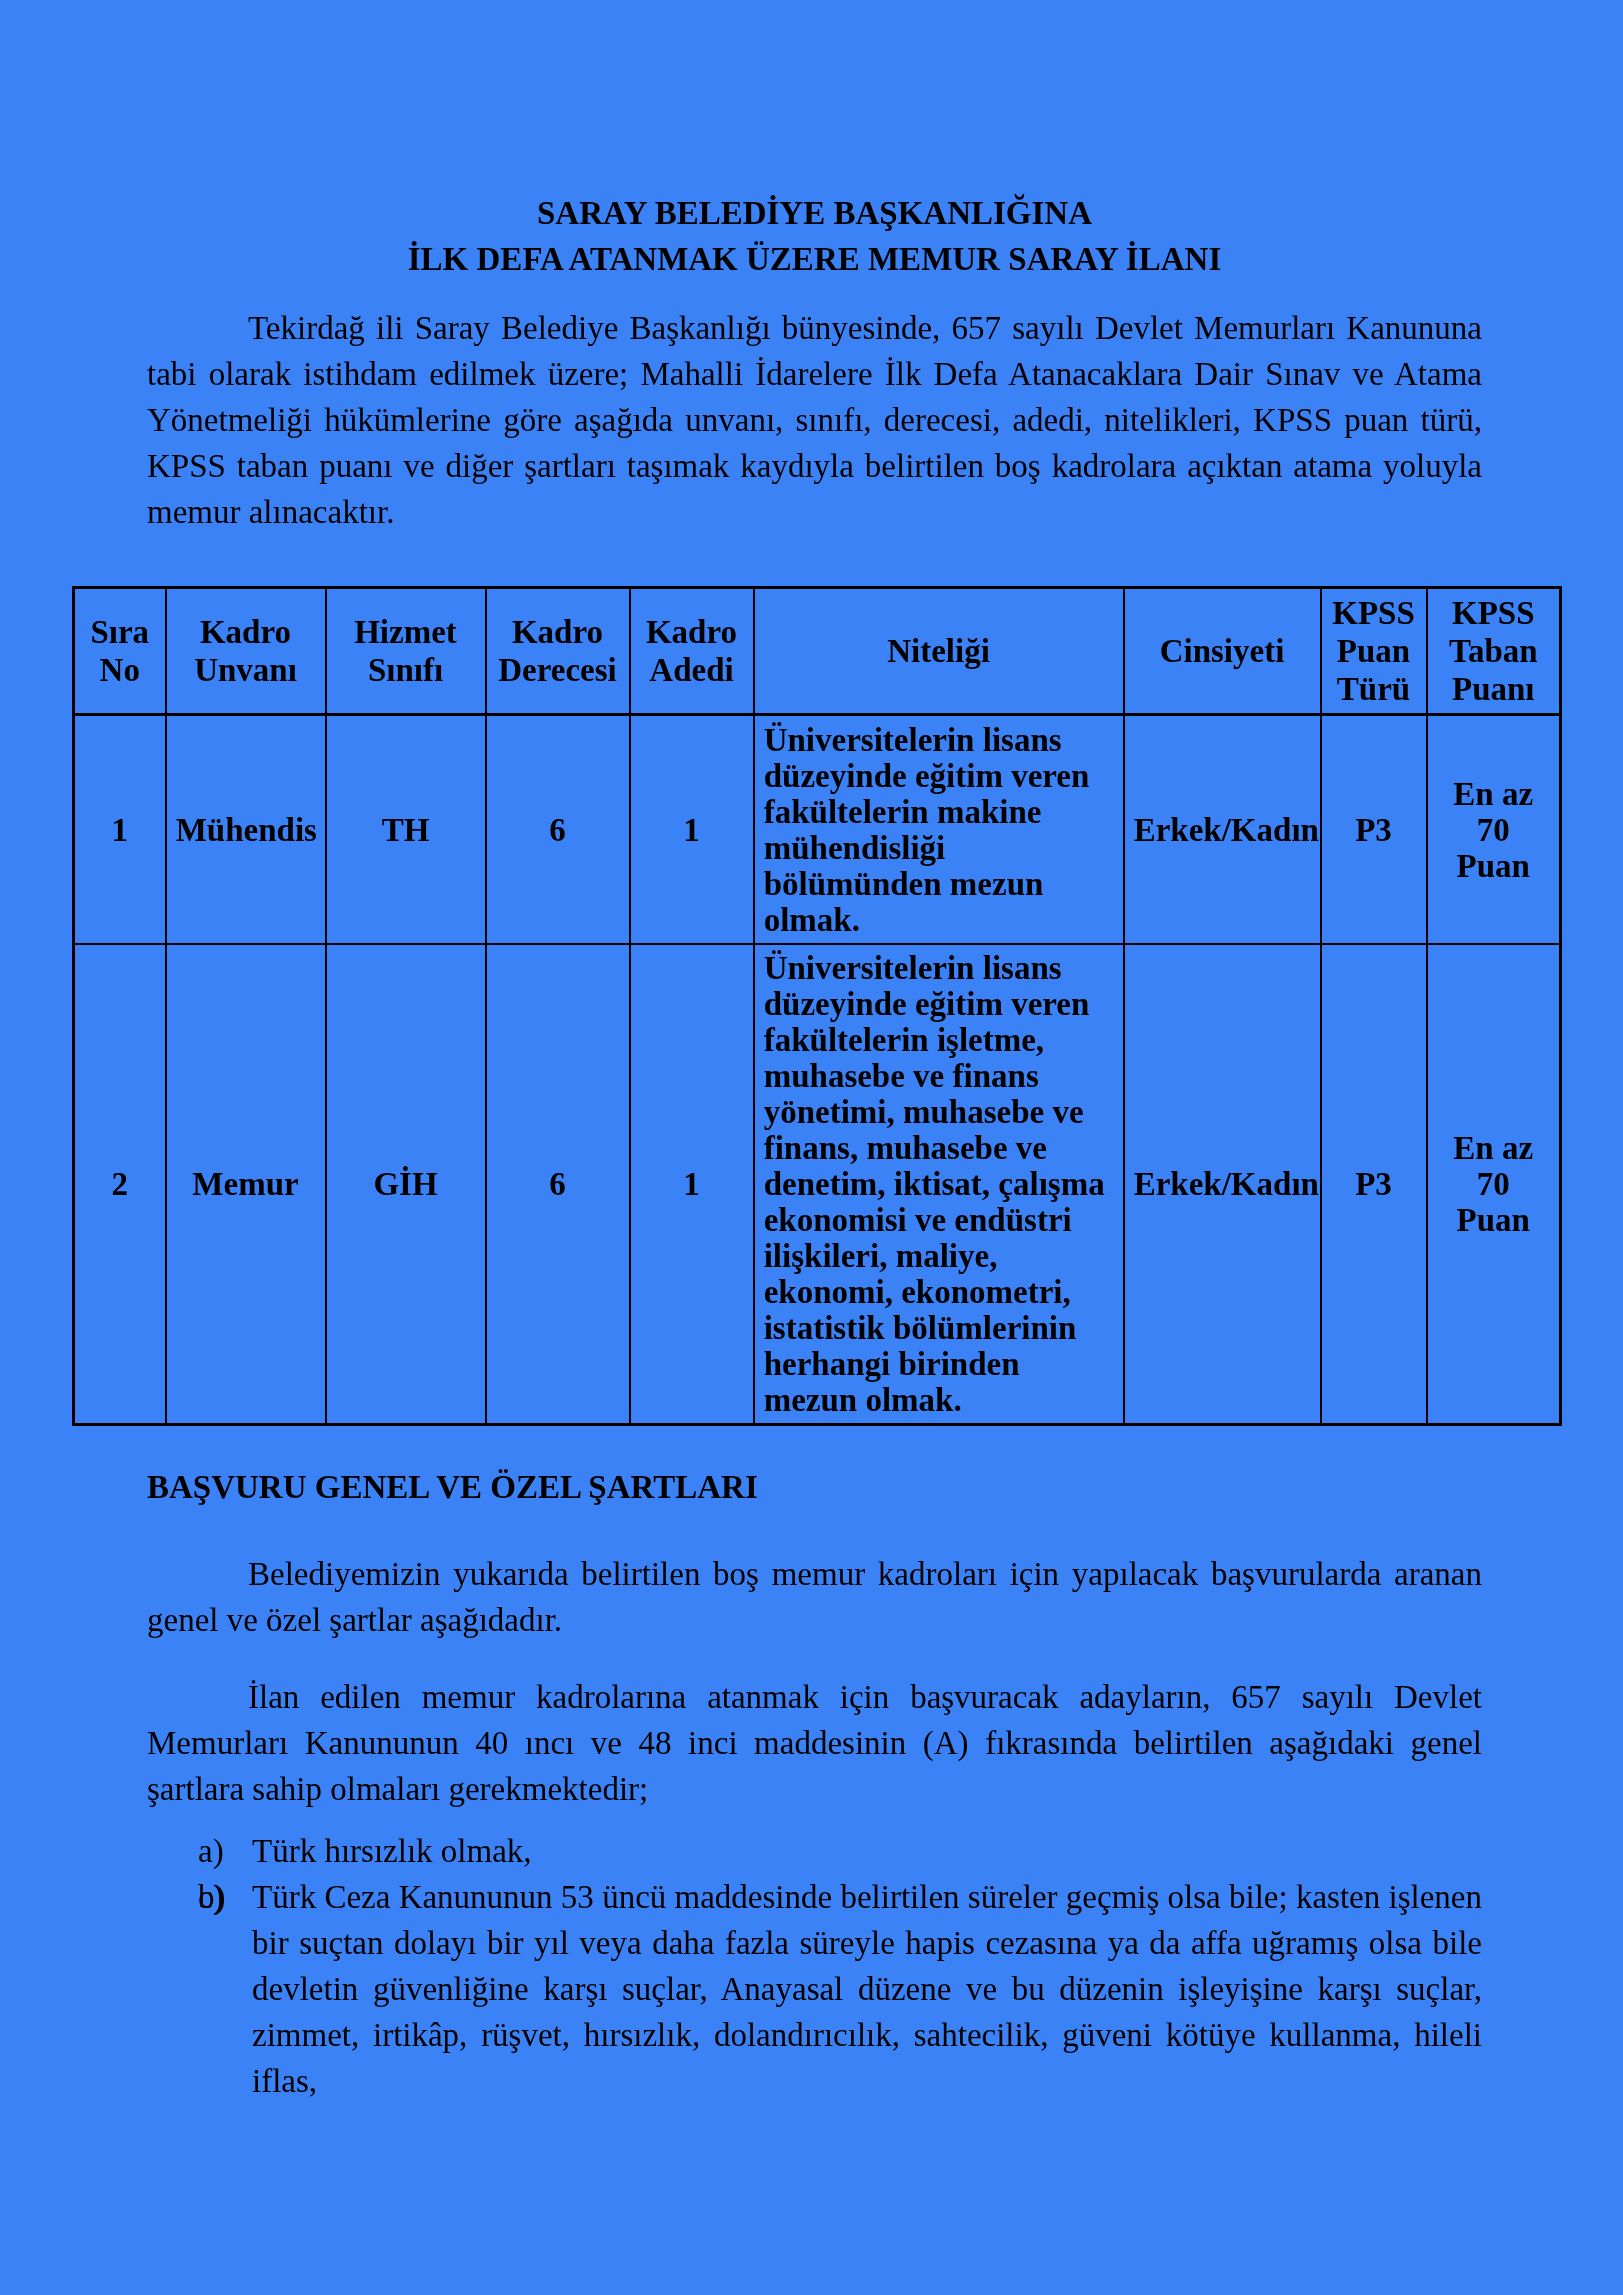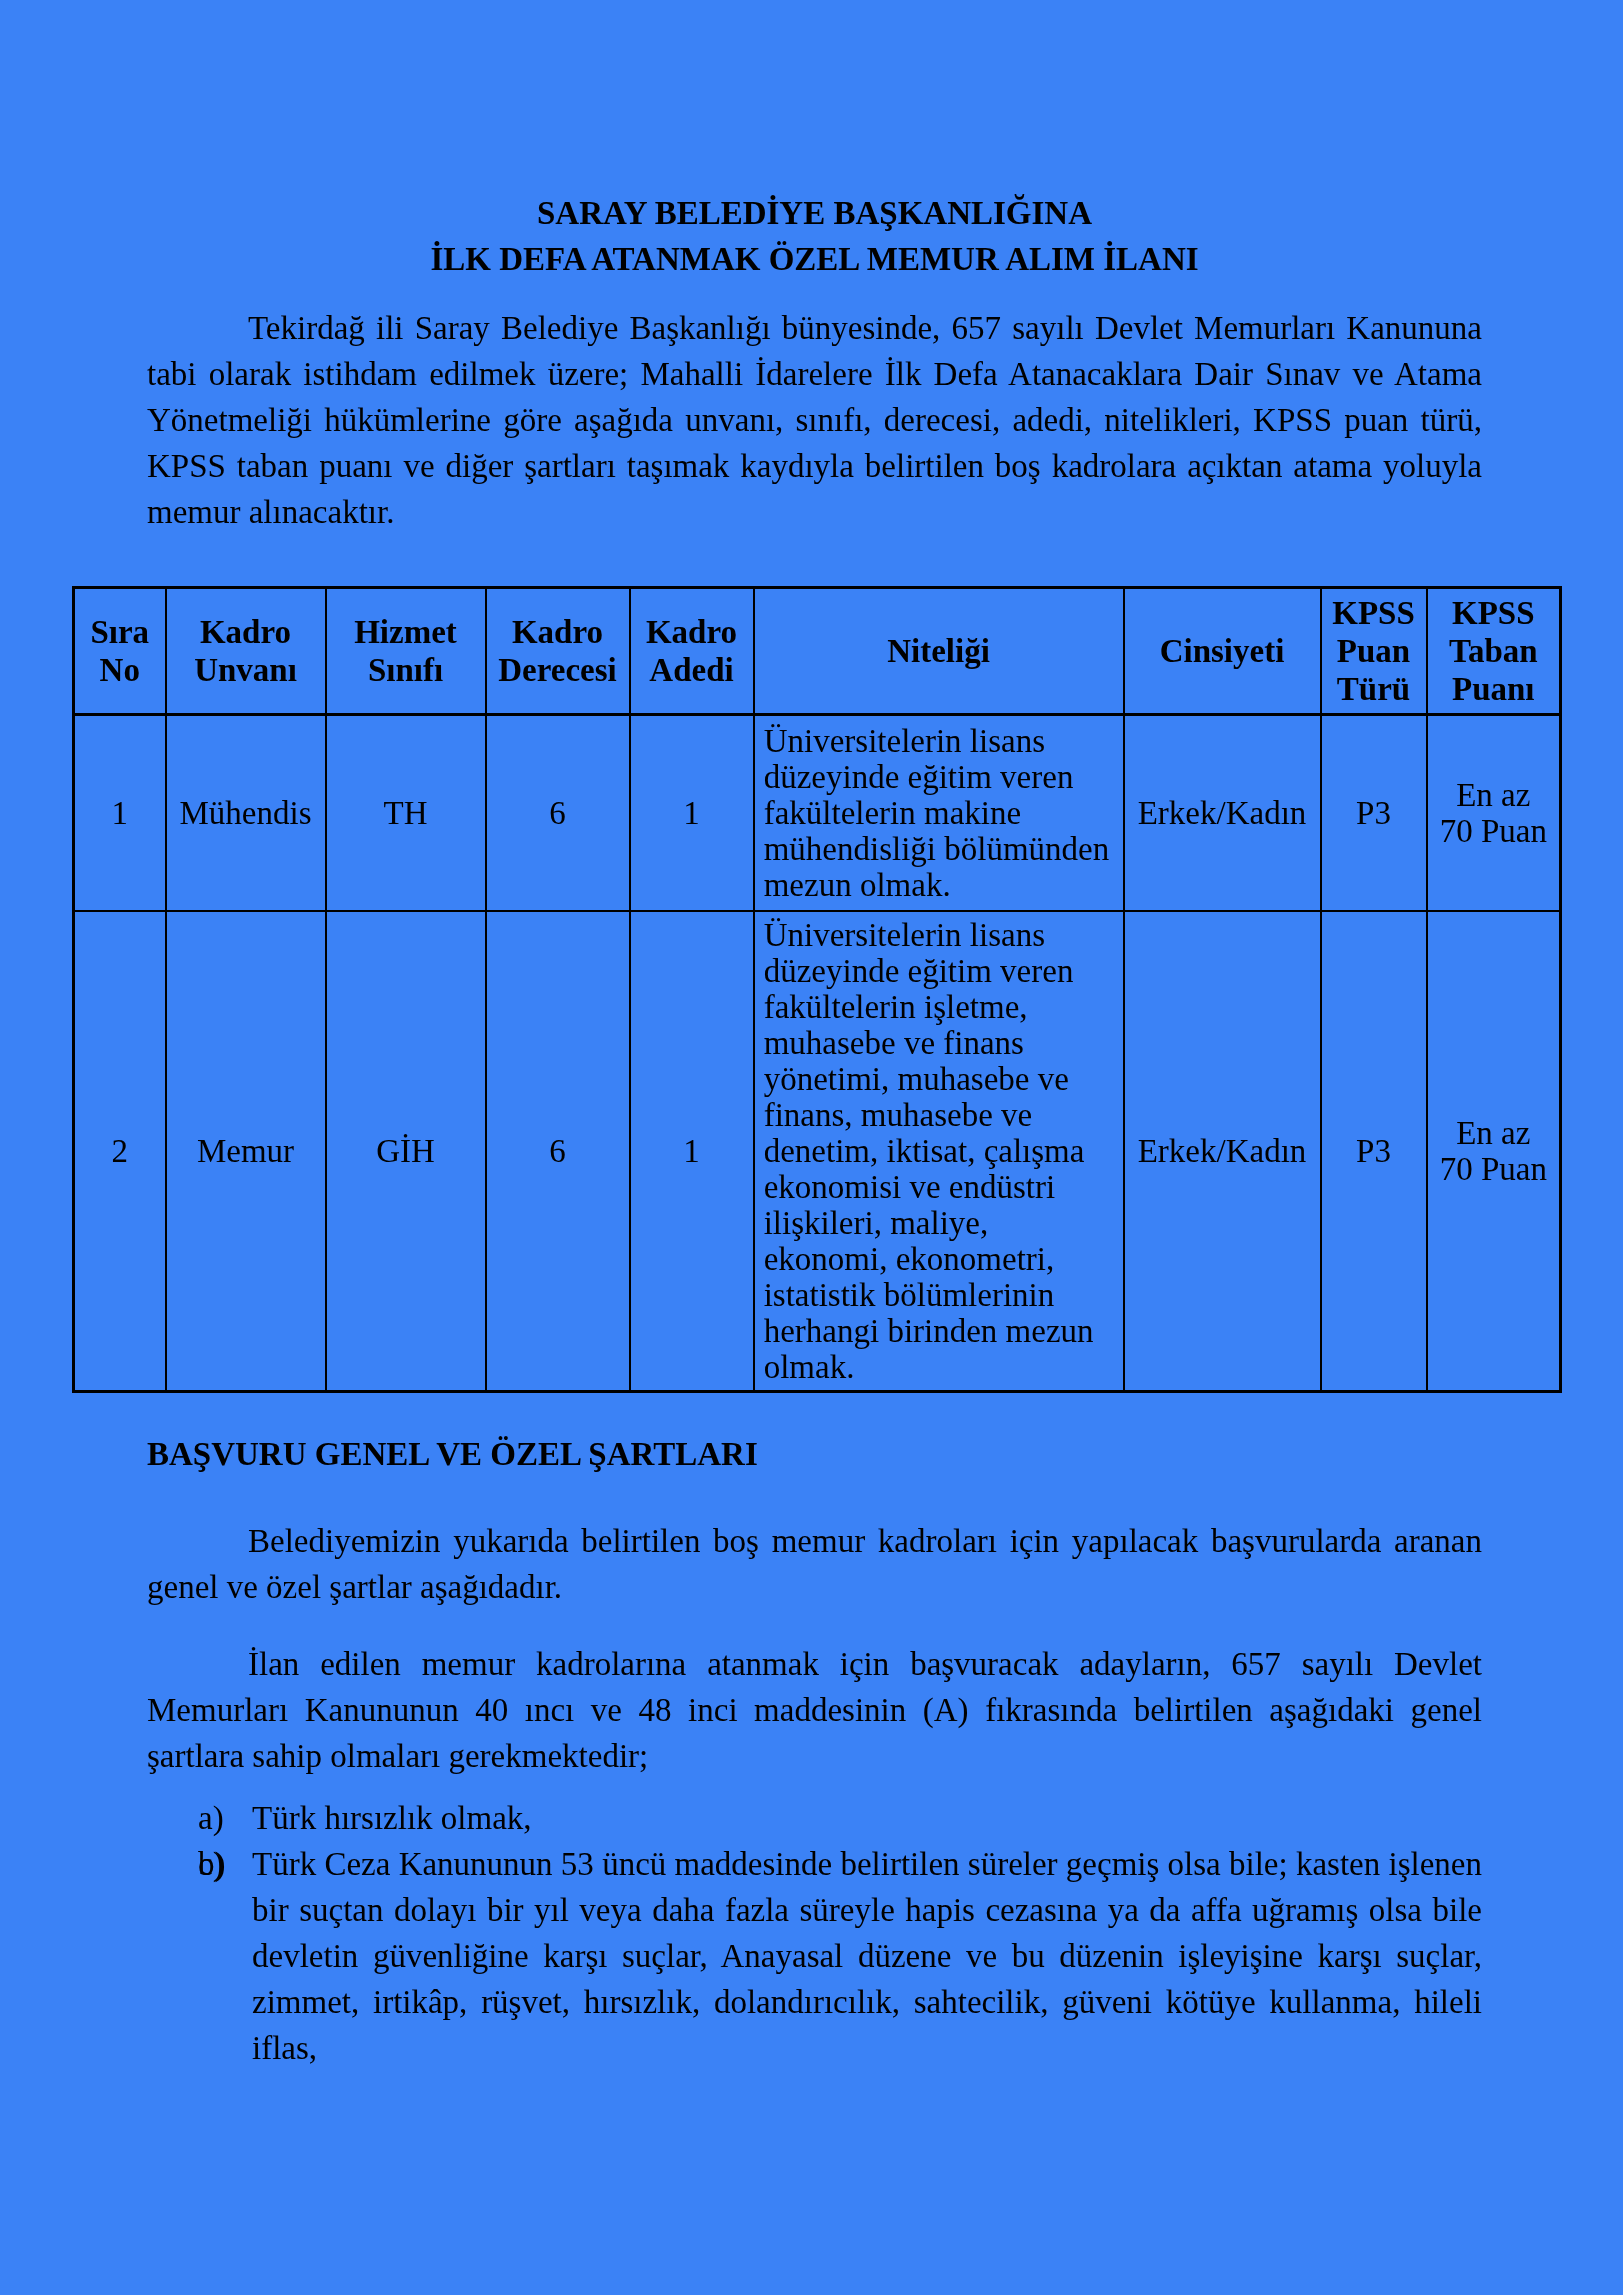--- a/index.html
+++ b/index.html
@@ -40,20 +40,21 @@
     width: 1487px;
     margin-left: 72px;
     margin-top: 51px;
     border: 3.9px solid #000000;
   }
   table.kadro-table th, table.kadro-table td {
     border: 2.6px solid #000000;
     padding: 5.2px 9.2px;
     vertical-align: middle;
     overflow: hidden;
+    font-weight: bold;
   }
   table.kadro-table th {
     font-weight: bold;
     text-align: center;
     line-height: 38px;
     border-bottom-width: 3.9px;
   }
   table.kadro-table td {
     text-align: center;
     line-height: 36px;
@@ -88,21 +89,21 @@
     top: 0;
   }
 </style>
 </head>
 <body>
 
 <div class="page">
   <div class="content">
     <div class="title-block">
       <div>SARAY BELEDİYE BAŞKANLIĞINA</div>
-      <div>İLK DEFA ATANMAK ÖZEL MEMUR ALIM İLANI</div>
+      <div>İLK DEFA ATANMAK ÜZERE MEMUR SARAY İLANI</div>
     </div>
 
     <p class="para intro-para" style="margin-bottom:0;">Tekirdağ ili Saray Belediye Başkanlığı bünyesinde, 657 sayılı Devlet Memurları Kanununa tabi olarak istihdam edilmek üzere; Mahalli İdarelere İlk Defa Atanacaklara Dair Sınav ve Atama Yönetmeliği hükümlerine göre aşağıda unvanı, sınıfı, derecesi, adedi, nitelikleri, KPSS puan türü, KPSS taban puanı ve diğer şartları taşımak kaydıyla belirtilen boş kadrolara açıktan atama yoluyla memur alınacaktır.</p>
   </div>
 
   <table class="kadro-table">
     <colgroup>
       <col style="width:92px">
       <col style="width:160px">
       <col style="width:160px">

